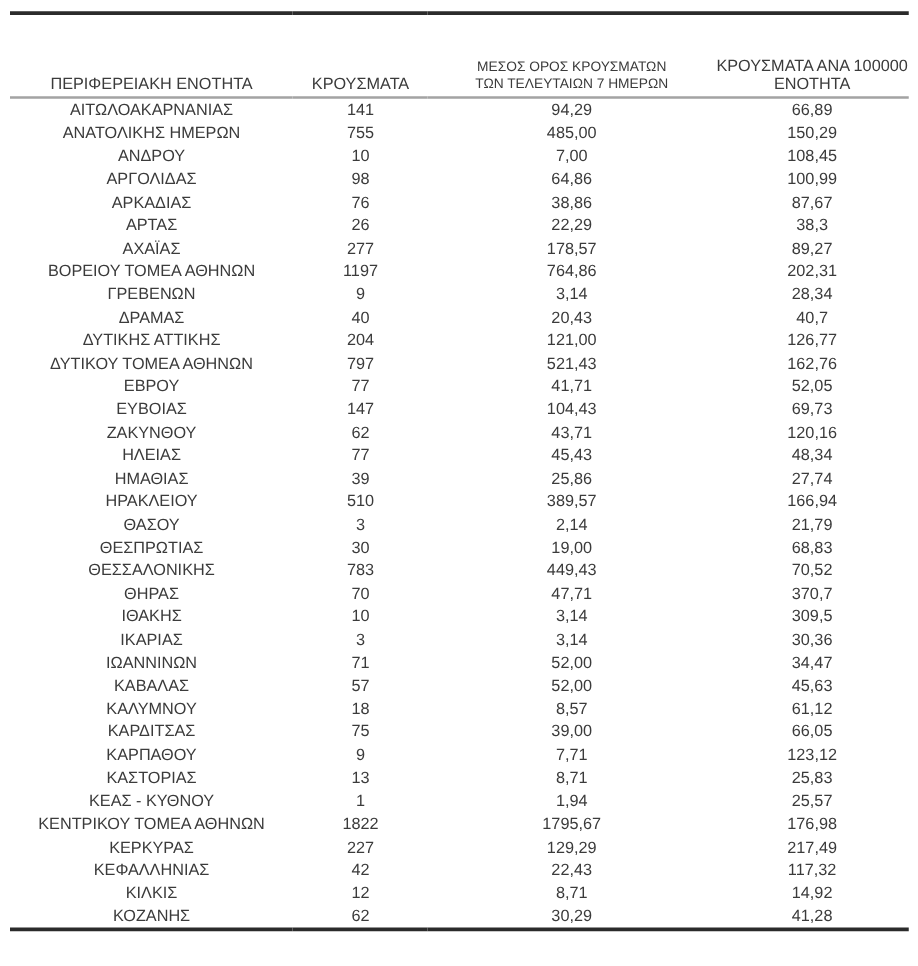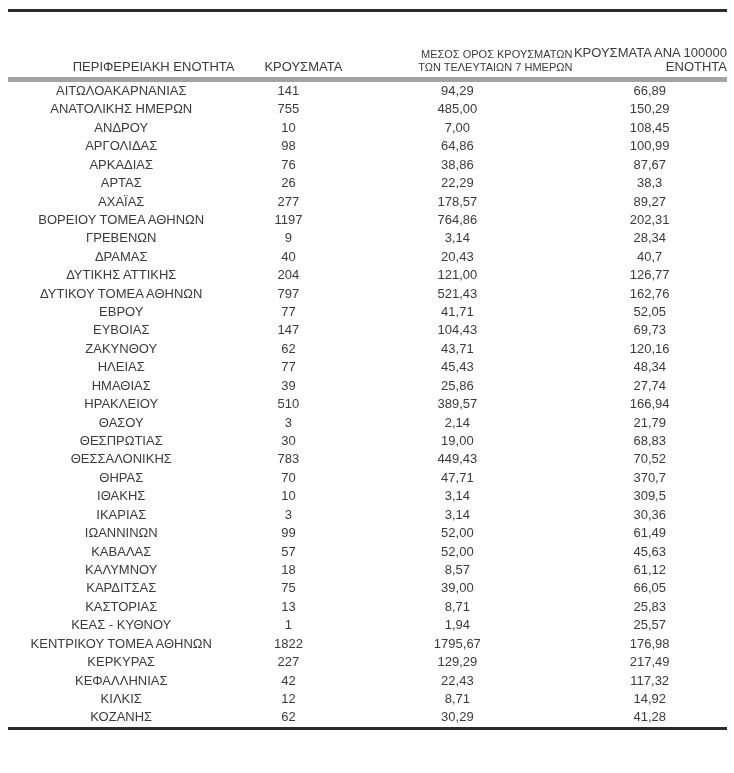--- a/index.html
+++ b/index.html
@@ -24,26 +24,26 @@
   }
   table.cases-table {
     width: 100%;
     border-collapse: collapse;
     table-layout: fixed;
     border-top: 3px solid #2b2b2b;
     border-bottom: 3px solid #2b2b2b;
   }
   thead th {
     vertical-align: bottom;
-    text-align: right;
+    text-align: center;
     font-weight: normal;
     font-size: 13px;
     line-height: 14px;
     color: #3b3b3b;
-    border-bottom: 5px solid #a3a3a3;
+    border-bottom: 2px solid #a3a3a3;
     padding: 34px 0 3px 0;
     white-space: nowrap;
   }
   thead th.small-header {
     font-size: 11px;
     line-height: 13px;
   }
   tbody td {
     text-align: center;
     vertical-align: middle;
@@ -225,41 +225,47 @@
             <td>309,5</td>
           </tr>
           <tr>
             <td>ΙΚΑΡΙΑΣ</td>
             <td>3</td>
             <td>3,14</td>
             <td>30,36</td>
           </tr>
           <tr>
             <td>ΙΩΑΝΝΙΝΩΝ</td>
-            <td>99</td>
+            <td>71</td>
             <td>52,00</td>
-            <td>61,49</td>
+            <td>34,47</td>
           </tr>
           <tr>
             <td>ΚΑΒΑΛΑΣ</td>
             <td>57</td>
             <td>52,00</td>
             <td>45,63</td>
           </tr>
           <tr>
             <td>ΚΑΛΥΜΝΟΥ</td>
             <td>18</td>
             <td>8,57</td>
             <td>61,12</td>
           </tr>
           <tr>
             <td>ΚΑΡΔΙΤΣΑΣ</td>
             <td>75</td>
             <td>39,00</td>
             <td>66,05</td>
+          </tr>
+          <tr>
+            <td>ΚΑΡΠΑΘΟΥ</td>
+            <td>9</td>
+            <td>7,71</td>
+            <td>123,12</td>
           </tr>
           <tr>
             <td>ΚΑΣΤΟΡΙΑΣ</td>
             <td>13</td>
             <td>8,71</td>
             <td>25,83</td>
           </tr>
           <tr>
             <td>ΚΕΑΣ - ΚΥΘΝΟΥ</td>
             <td>1</td>

